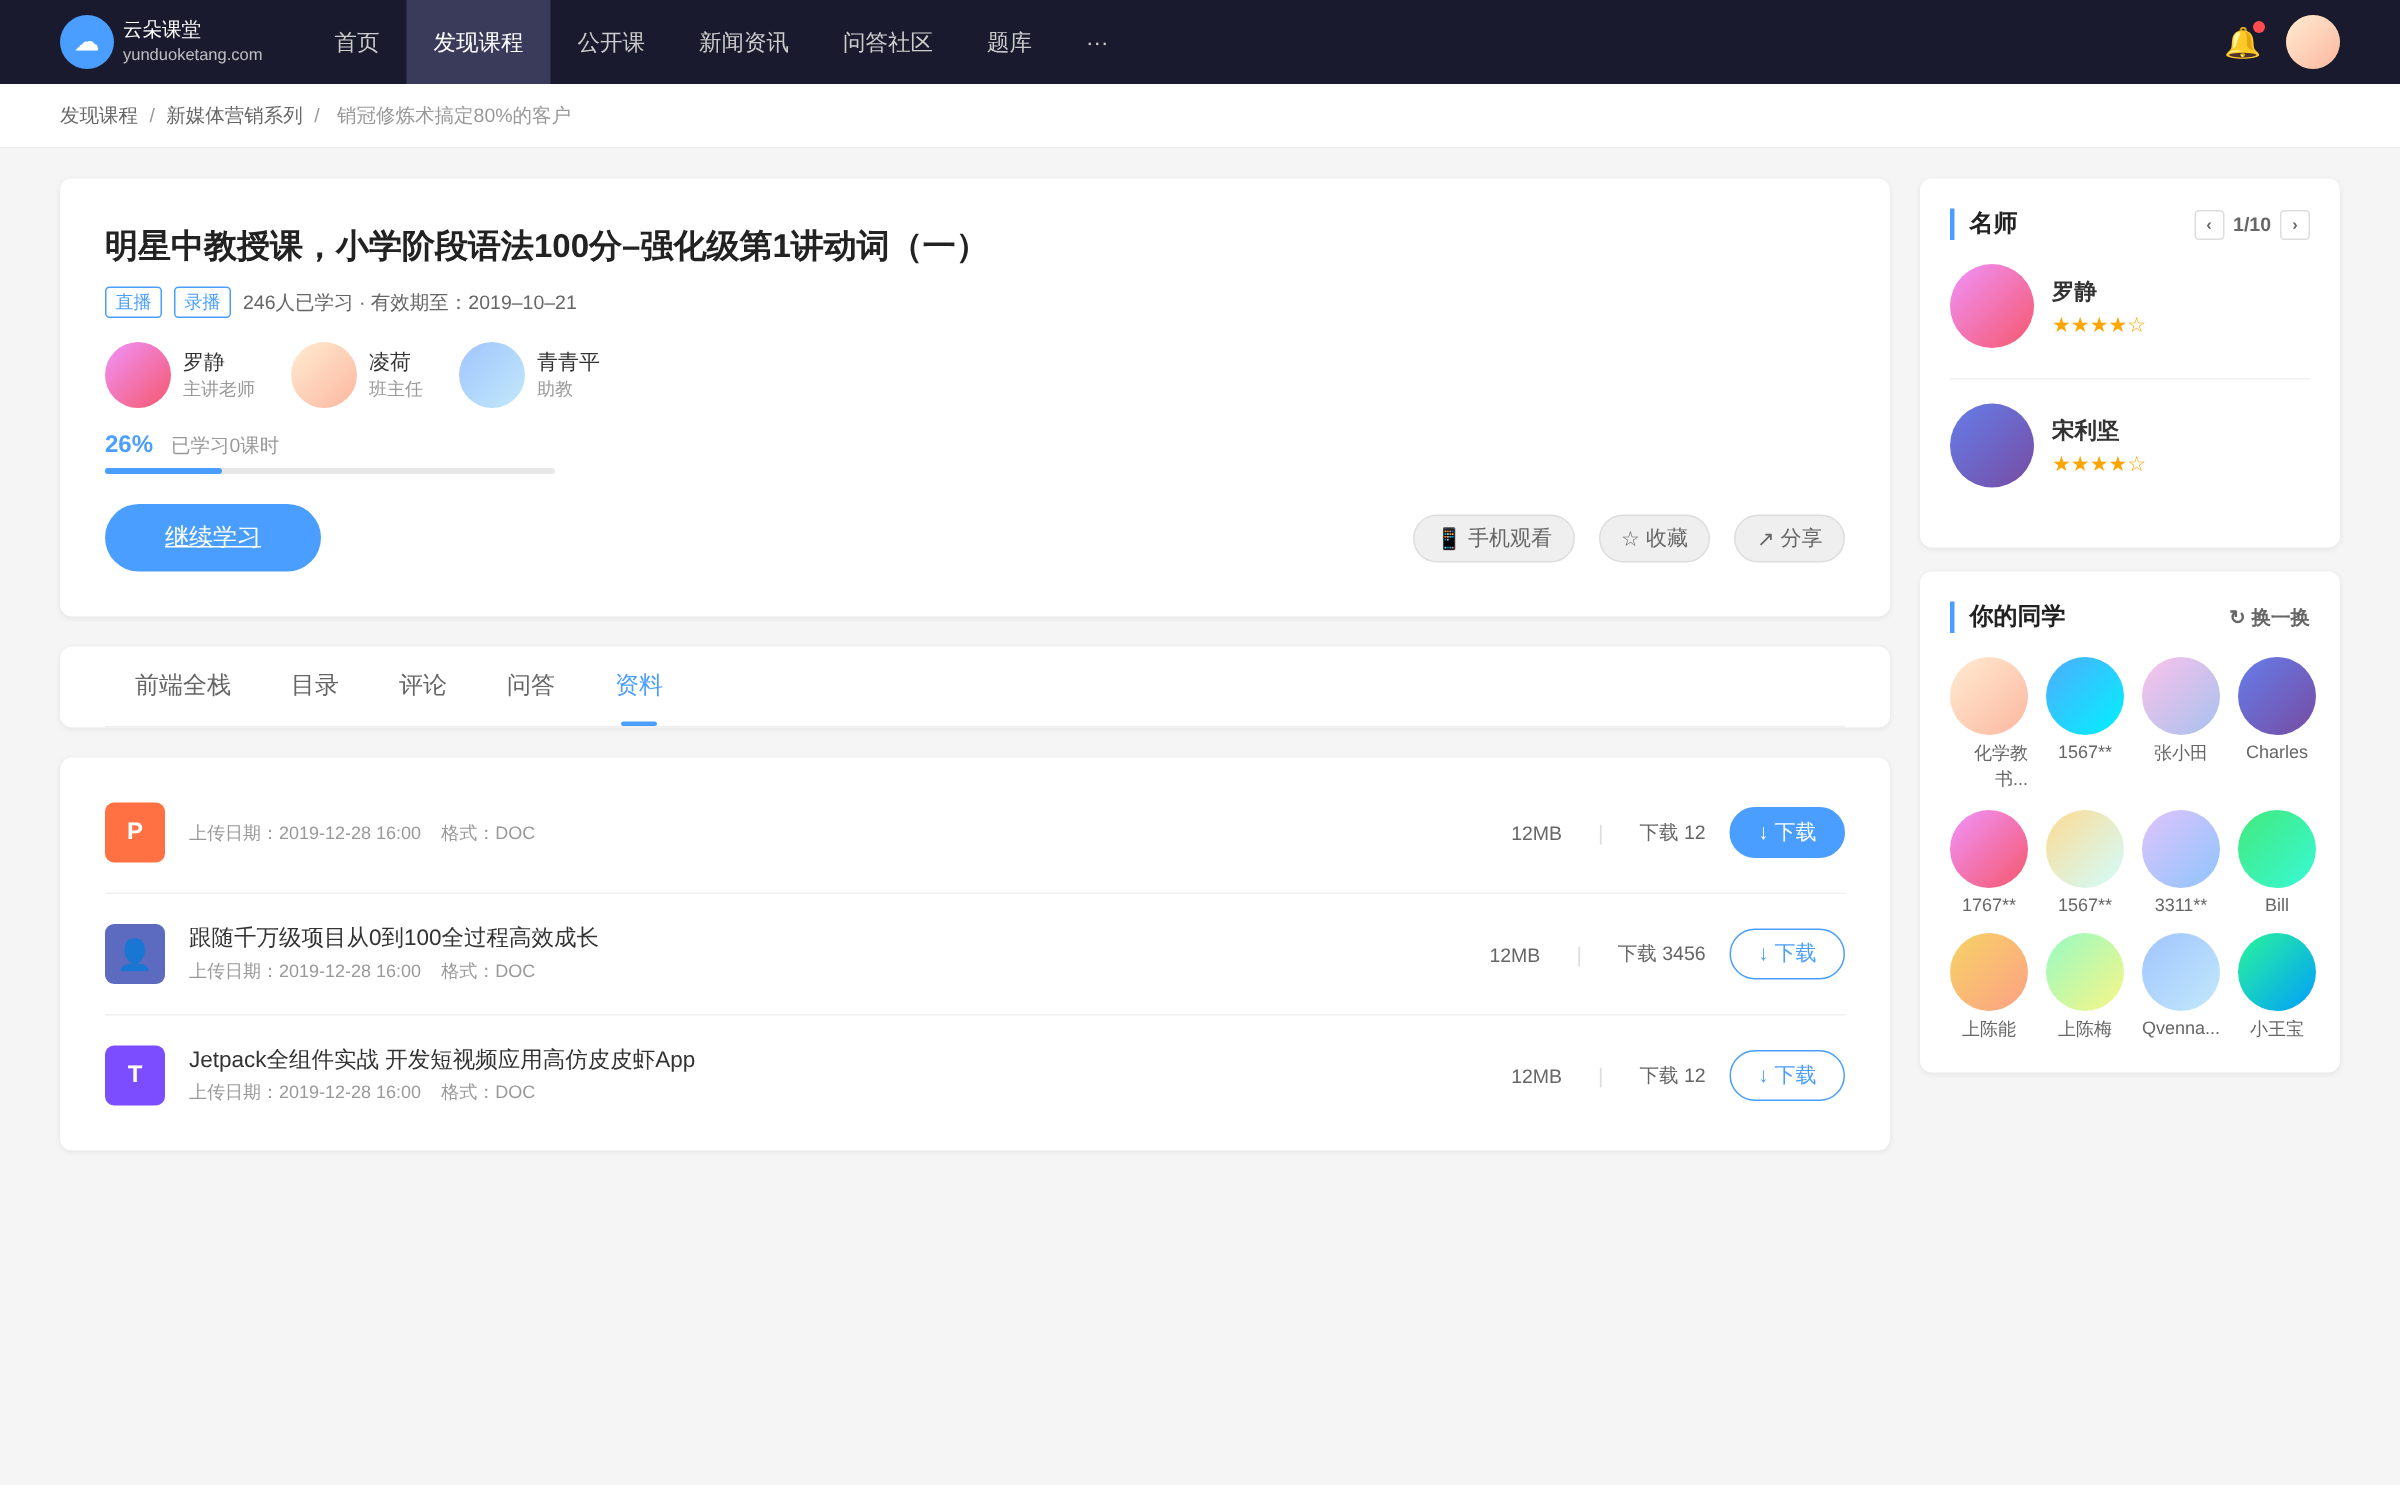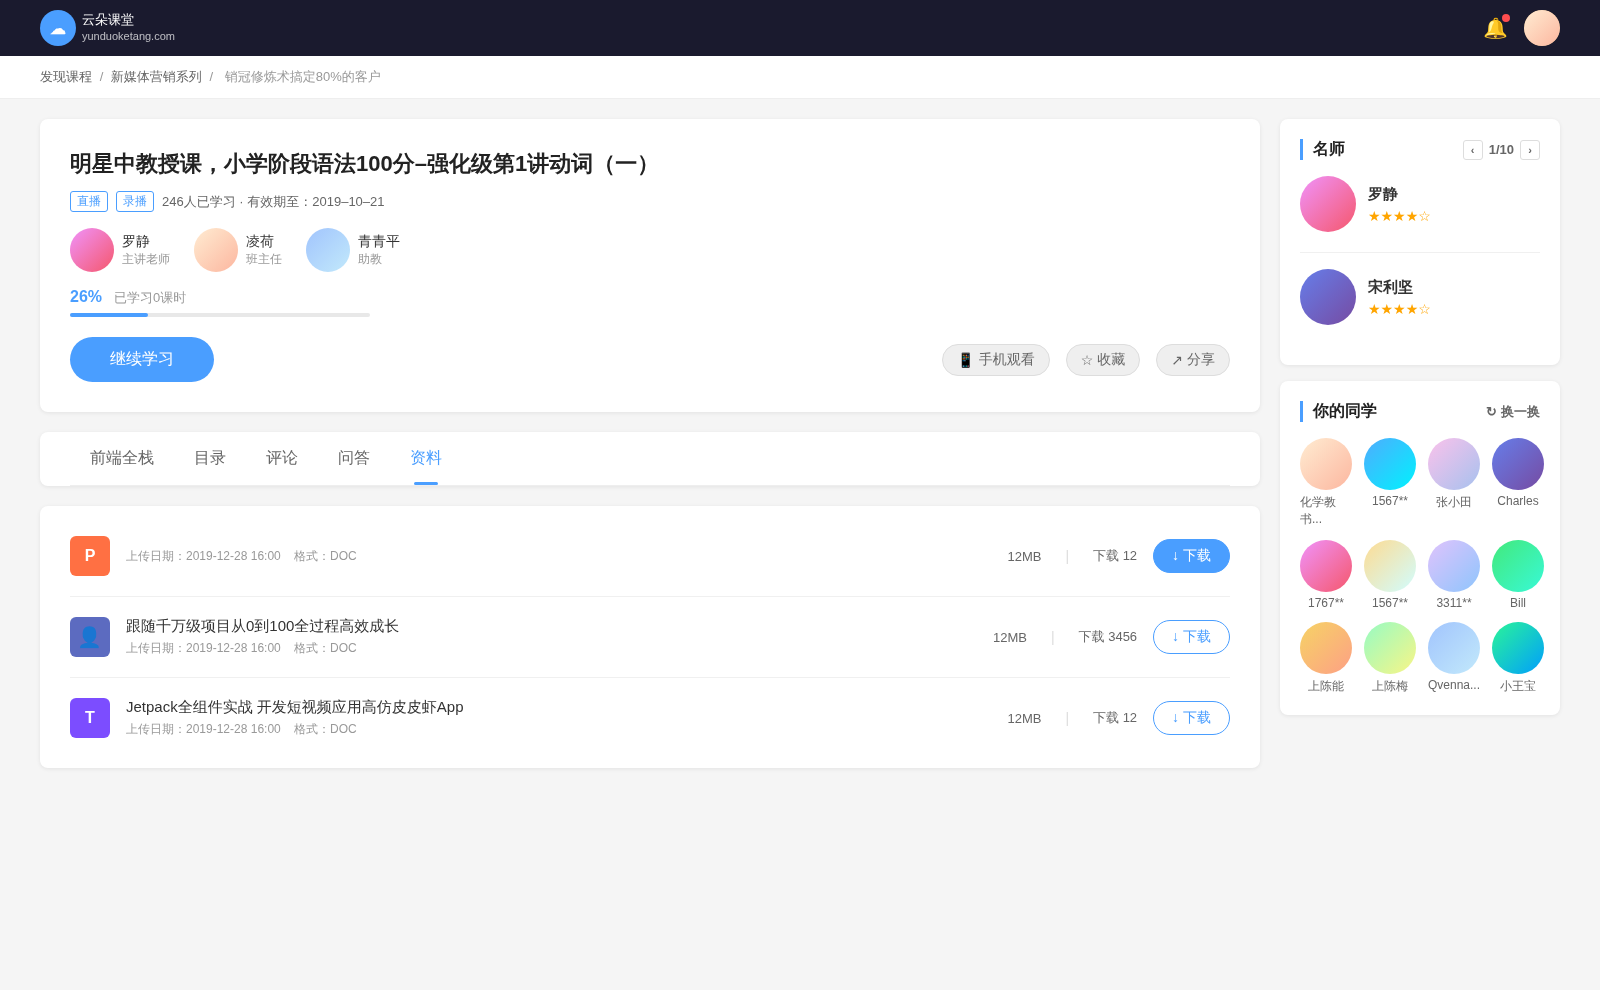--- a/index.html
+++ b/index.html
@@ -39,21 +39,21 @@
     .teacher-item { display: flex; align-items: center; gap: 8px; }
     .teacher-avatar { width: 44px; height: 44px; border-radius: 50%; overflow: hidden; }
     .teacher-info .name { font-size: 14px; color: #333; font-weight: 500; }
     .teacher-info .role { font-size: 12px; color: #999; }
     .progress-section { margin: 16px 0; }
     .progress-label { color: #4a9eff; font-size: 16px; font-weight: bold; margin-bottom: 4px; }
     .progress-sub { color: #999; font-size: 13px; margin-left: 8px; }
     .progress-bar-bg { width: 300px; height: 4px; background: #e8e8e8; border-radius: 2px; margin-top: 6px; }
     .progress-bar-fill { height: 4px; background: #4a9eff; border-radius: 2px; }
     .course-actions { display: flex; align-items: center; gap: 20px; margin-top: 20px; }
-    .btn-continue { background: #4a9eff; color: white; border: none; padding: 12px 40px; border-radius: 25px; font-size: 16px; cursor: pointer; font-weight: 500; }
+    .btn-continue { background: #4a9eff; color: white; border: none; padding: 12px 40px; border-radius: 25px; font-size: 16px; cursor: pointer; font-weight: 500; text-decoration: underline; }
     .action-btns { display: flex; gap: 16px; margin-left: auto; }
     .action-btn { display: flex; align-items: center; gap: 4px; color: #666; font-size: 14px; cursor: pointer; border: 1px solid #ddd; border-radius: 20px; padding: 6px 14px; }
 
     
     .tabs-card { background: white; border-radius: 8px; padding: 0 30px; box-shadow: 0 1px 4px rgba(0,0,0,0.08); margin-bottom: 20px; }
     .tabs-list { display: flex; gap: 0; border-bottom: 1px solid #eee; }
     .tab-item { padding: 16px 20px; font-size: 16px; color: #666; cursor: pointer; position: relative; }
     .tab-item.active { color: #4a9eff; font-weight: 500; }
     .tab-item.active::after { content: ''; position: absolute; bottom: 0; left: 50%; transform: translateX(-50%); width: 24px; height: 3px; background: #4a9eff; border-radius: 2px; }
 
@@ -85,21 +85,21 @@
     .teacher-name-stars .tname { font-size: 15px; font-weight: bold; color: #333; margin-bottom: 4px; }
     .stars { color: #ffa500; font-size: 14px; }
     .teacher-desc { font-size: 13px; color: #666; line-height: 1.6; }
     .teacher-divider { border: none; border-top: 1px solid #f0f0f0; margin: 16px 0; }
 
     
     .refresh-btn { display: flex; align-items: center; gap: 4px; color: #666; font-size: 13px; cursor: pointer; }
     .classmates-grid { display: grid; grid-template-columns: repeat(4, 1fr); gap: 12px; }
     .classmate-item { display: flex; flex-direction: column; align-items: center; gap: 4px; }
     .classmate-avatar { width: 52px; height: 52px; border-radius: 50%; overflow: hidden; }
-    .classmate-name { font-size: 12px; color: #666; text-align: left; }
+    .classmate-name { font-size: 12px; color: #666; text-align: right; }
 
     
     .av-1 { background: linear-gradient(135deg, #f093fb, #f5576c); }
     .av-2 { background: linear-gradient(135deg, #4facfe, #00f2fe); }
     .av-3 { background: linear-gradient(135deg, #43e97b, #38f9d7); }
     .av-4 { background: linear-gradient(135deg, #667eea, #764ba2); }
     .av-5 { background: linear-gradient(135deg, #ffecd2, #fcb69f); }
     .av-6 { background: linear-gradient(135deg, #a1c4fd, #c2e9fb); }
     .av-7 { background: linear-gradient(135deg, #fbc2eb, #a6c1ee); }
     .av-8 { background: linear-gradient(135deg, #fddb92, #d1fdff); }
@@ -109,20 +109,29 @@
     .av-12 { background: linear-gradient(135deg, #2af598, #009efd); }
   </style>
 </head>
 <body>
 
 <nav class="navbar">
   <div class="logo-area">
     <div class="logo-icon">☁</div>
     <div class="logo-text">云朵课堂<br><span style="font-size:11px;opacity:0.7">yunduoketang.com</span></div>
   </div>
+  <div class="nav-items">
+    <div class="nav-item">首页</div>
+    <div class="nav-item active">发现课程</div>
+    <div class="nav-item">公开课</div>
+    <div class="nav-item">新闻资讯</div>
+    <div class="nav-item">问答社区</div>
+    <div class="nav-item">题库</div>
+    <div class="nav-item">···</div>
+  </div>
   <div class="nav-right">
     <div class="nav-bell">
       🔔
       <div class="bell-dot"></div>
     </div>
     <div class="nav-avatar">
       <div class="nav-avatar-img av-5"></div>
     </div>
   </div>
 </nav>

